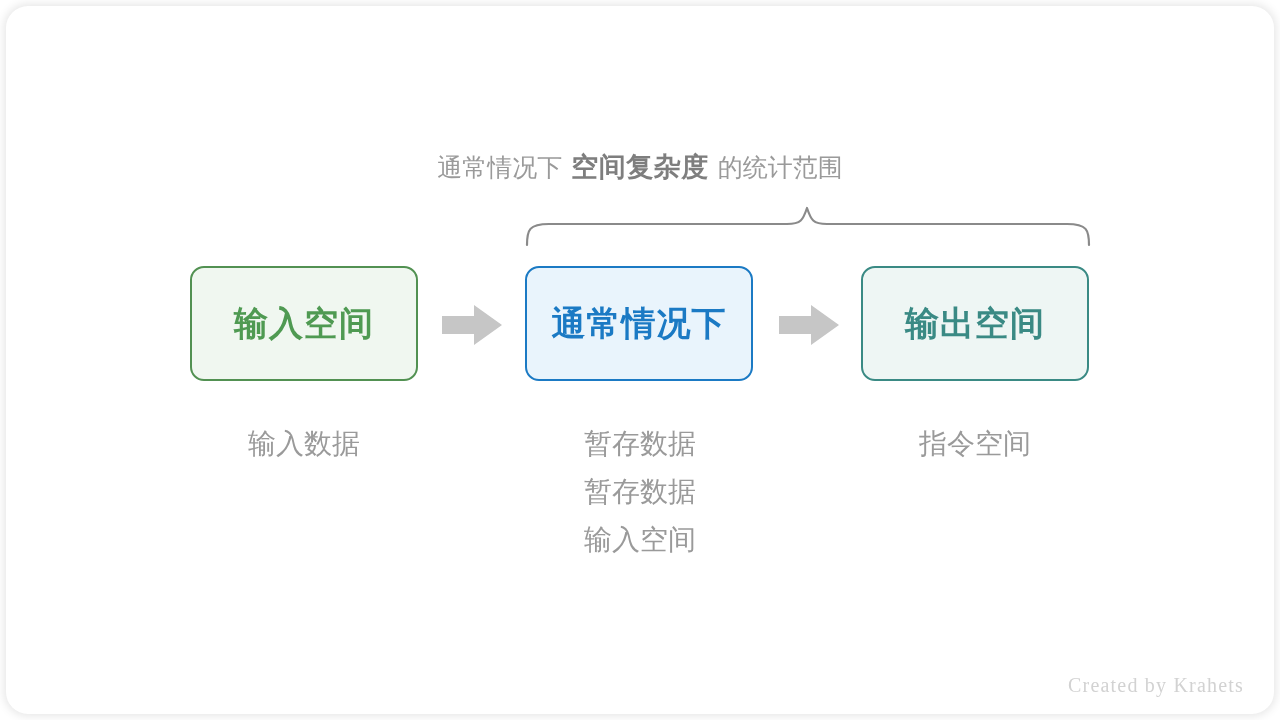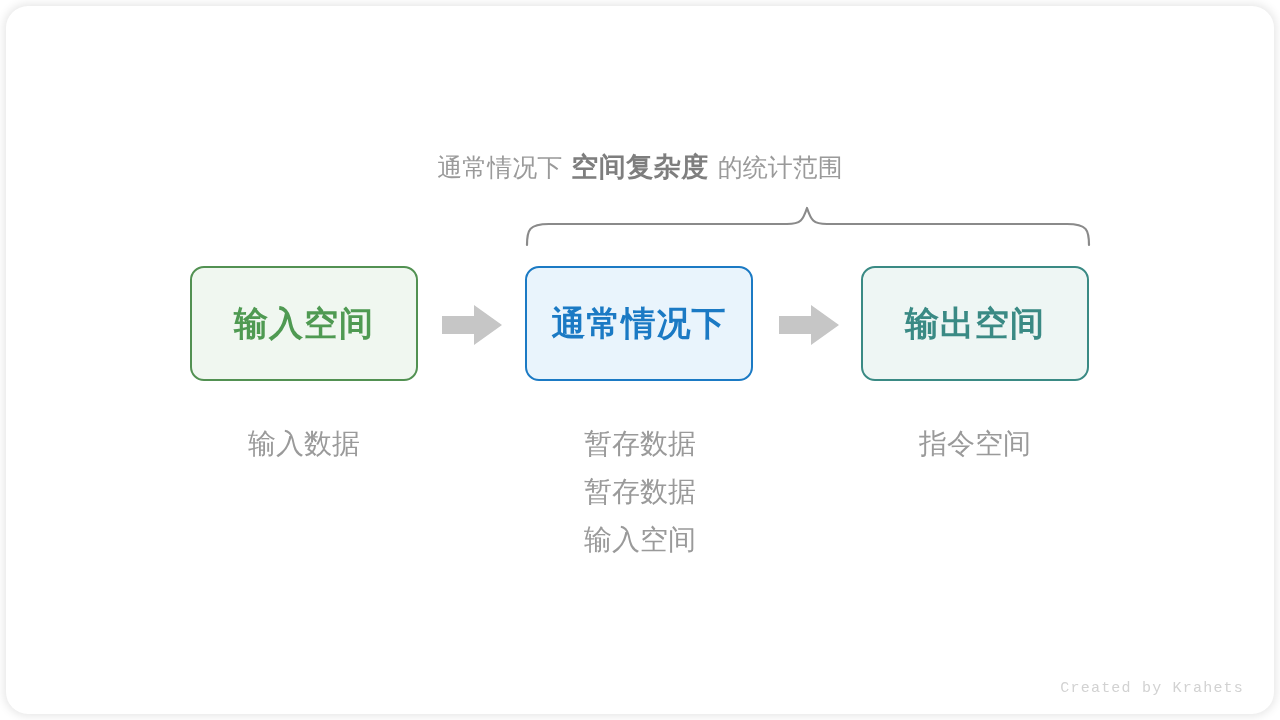--- a/index.html
+++ b/index.html
@@ -112,22 +112,22 @@
   #cap-input  { left: 174px; top: 420px; }
   #cap-temp   { left: 510px; top: 420px; }
   #cap-output { left: 845px; top: 420px; }
   .caption div { white-space: nowrap; }
 
   
   #watermark {
     position: absolute;
     right: 36px;
     bottom: 23px;
-    font-family: Liberation Mono, monospace;
-    font-size: 15px;
+    font-family: Liberation Serif, serif;
+    font-size: 20px;
     letter-spacing: 1.2px;
     color: #d2d2d2;
     margin-left: 21px;
   }
 </style>
 </head>
 <body>
 
 <div id="canvas">
 

